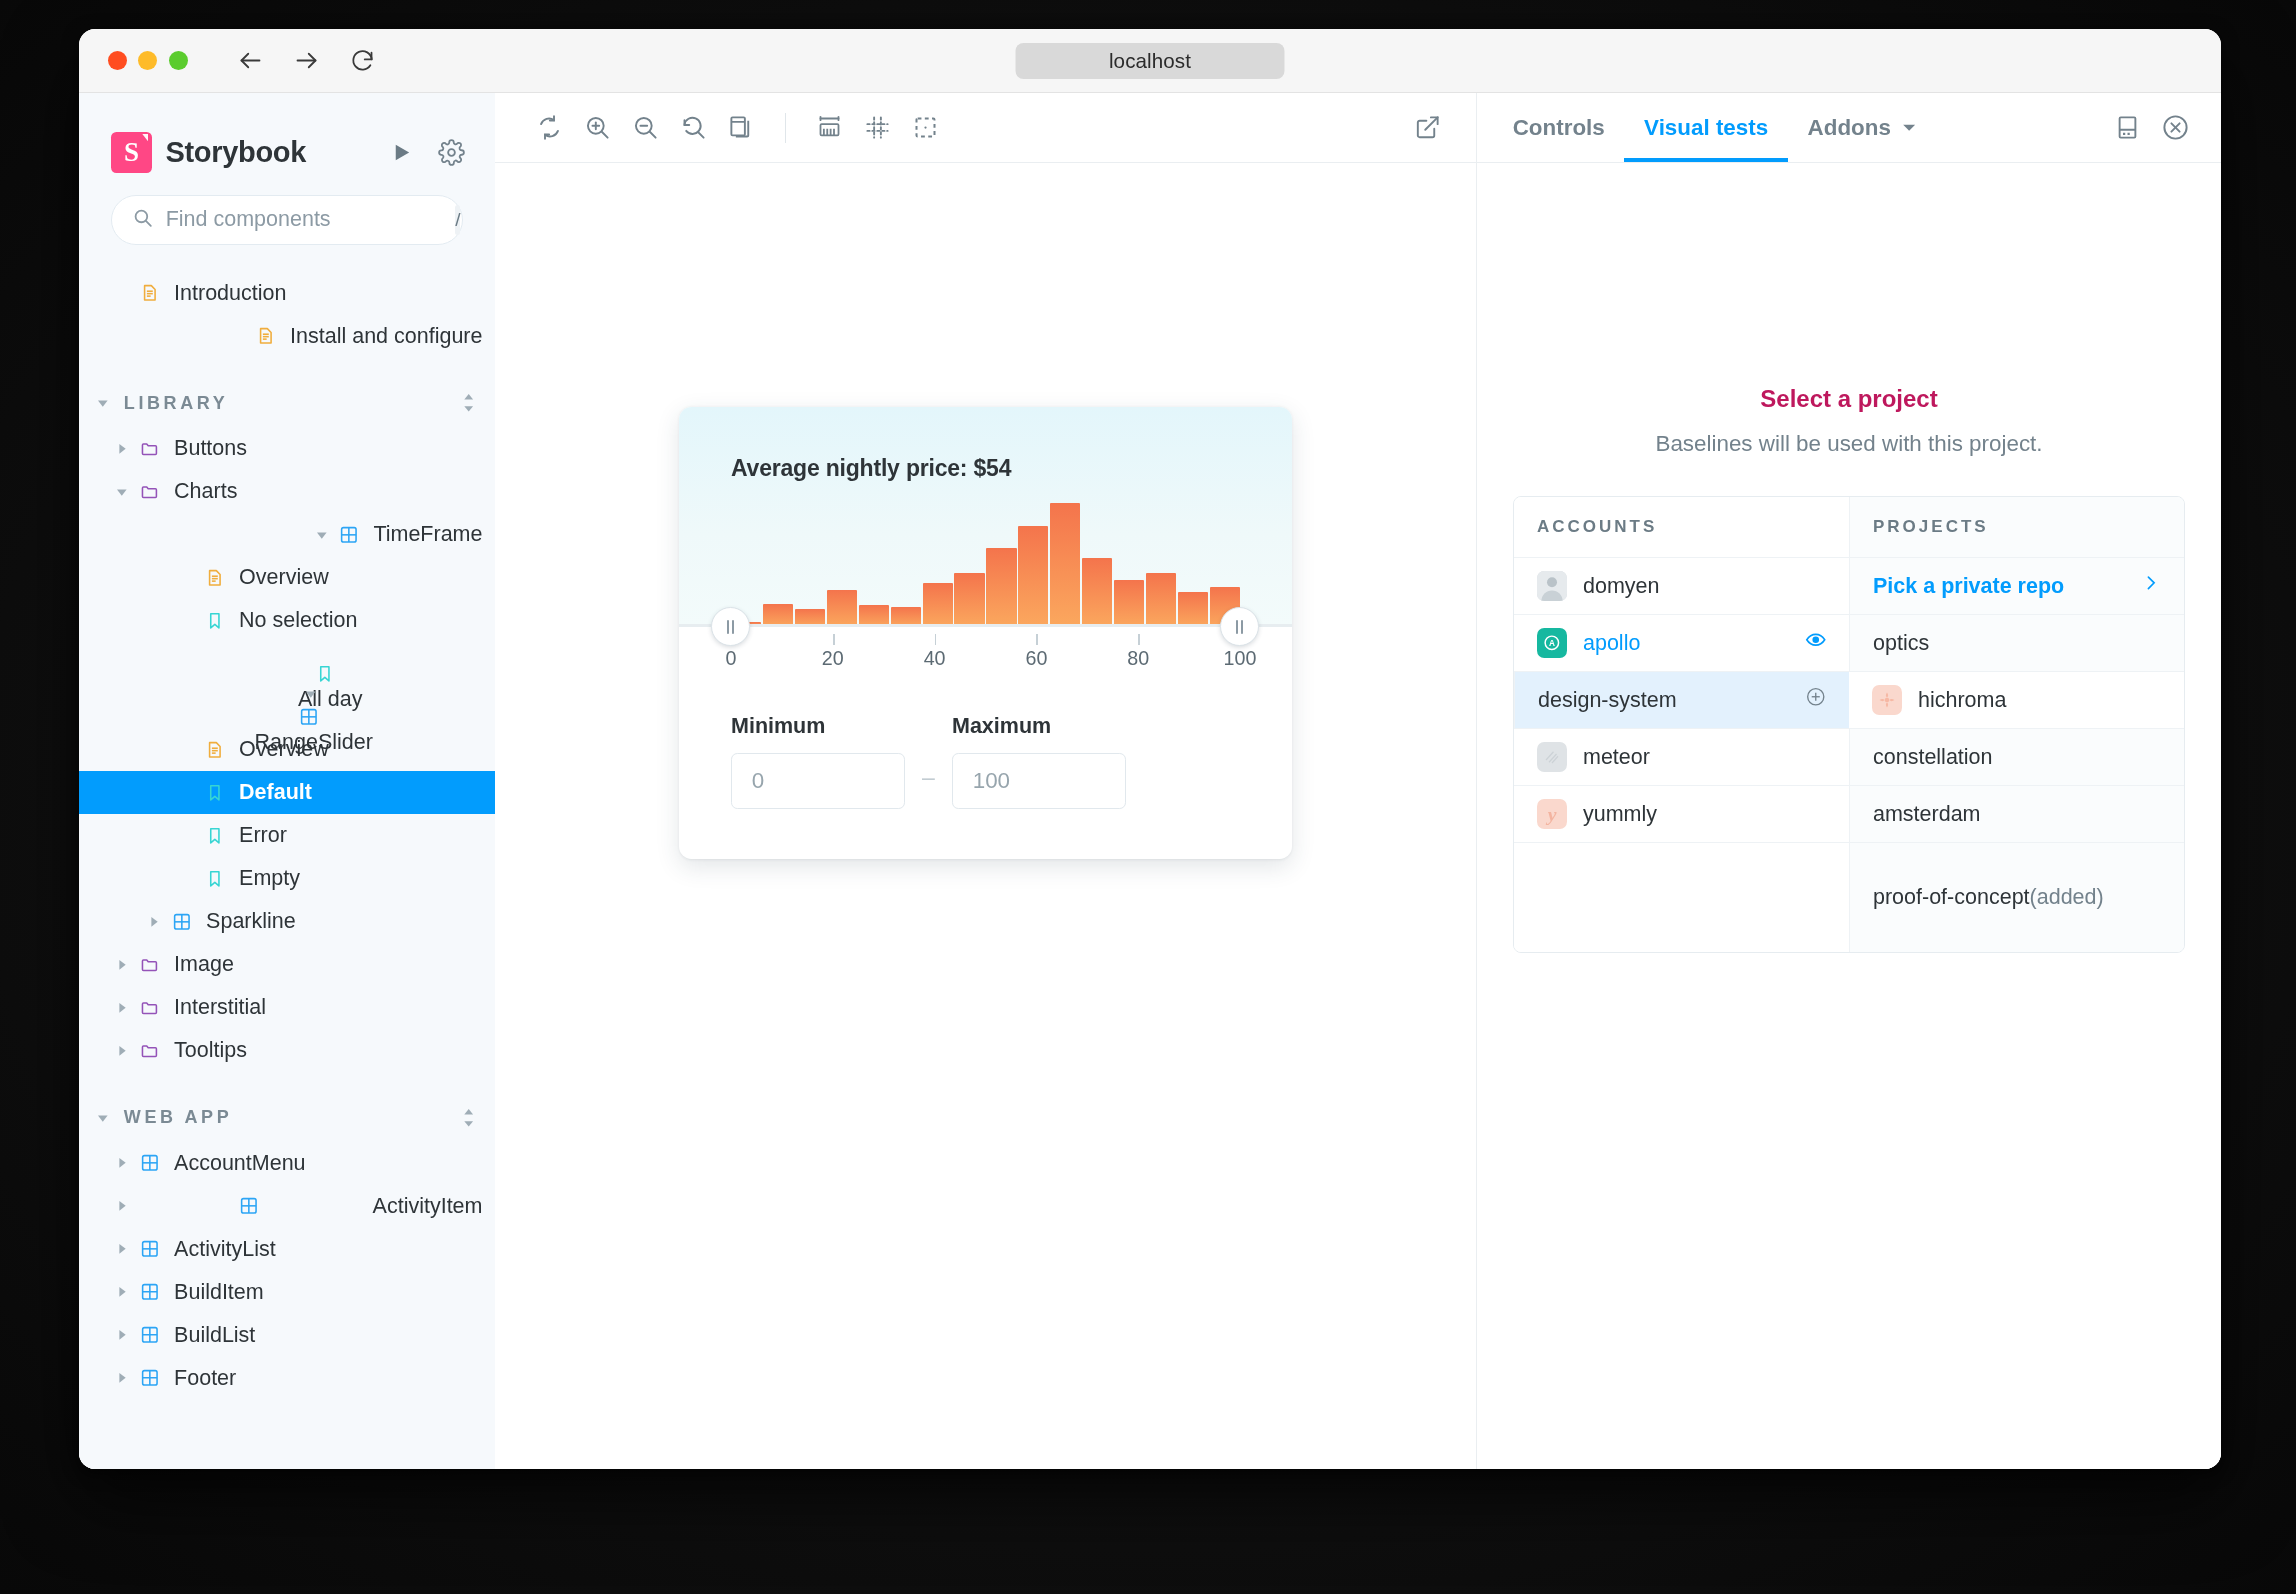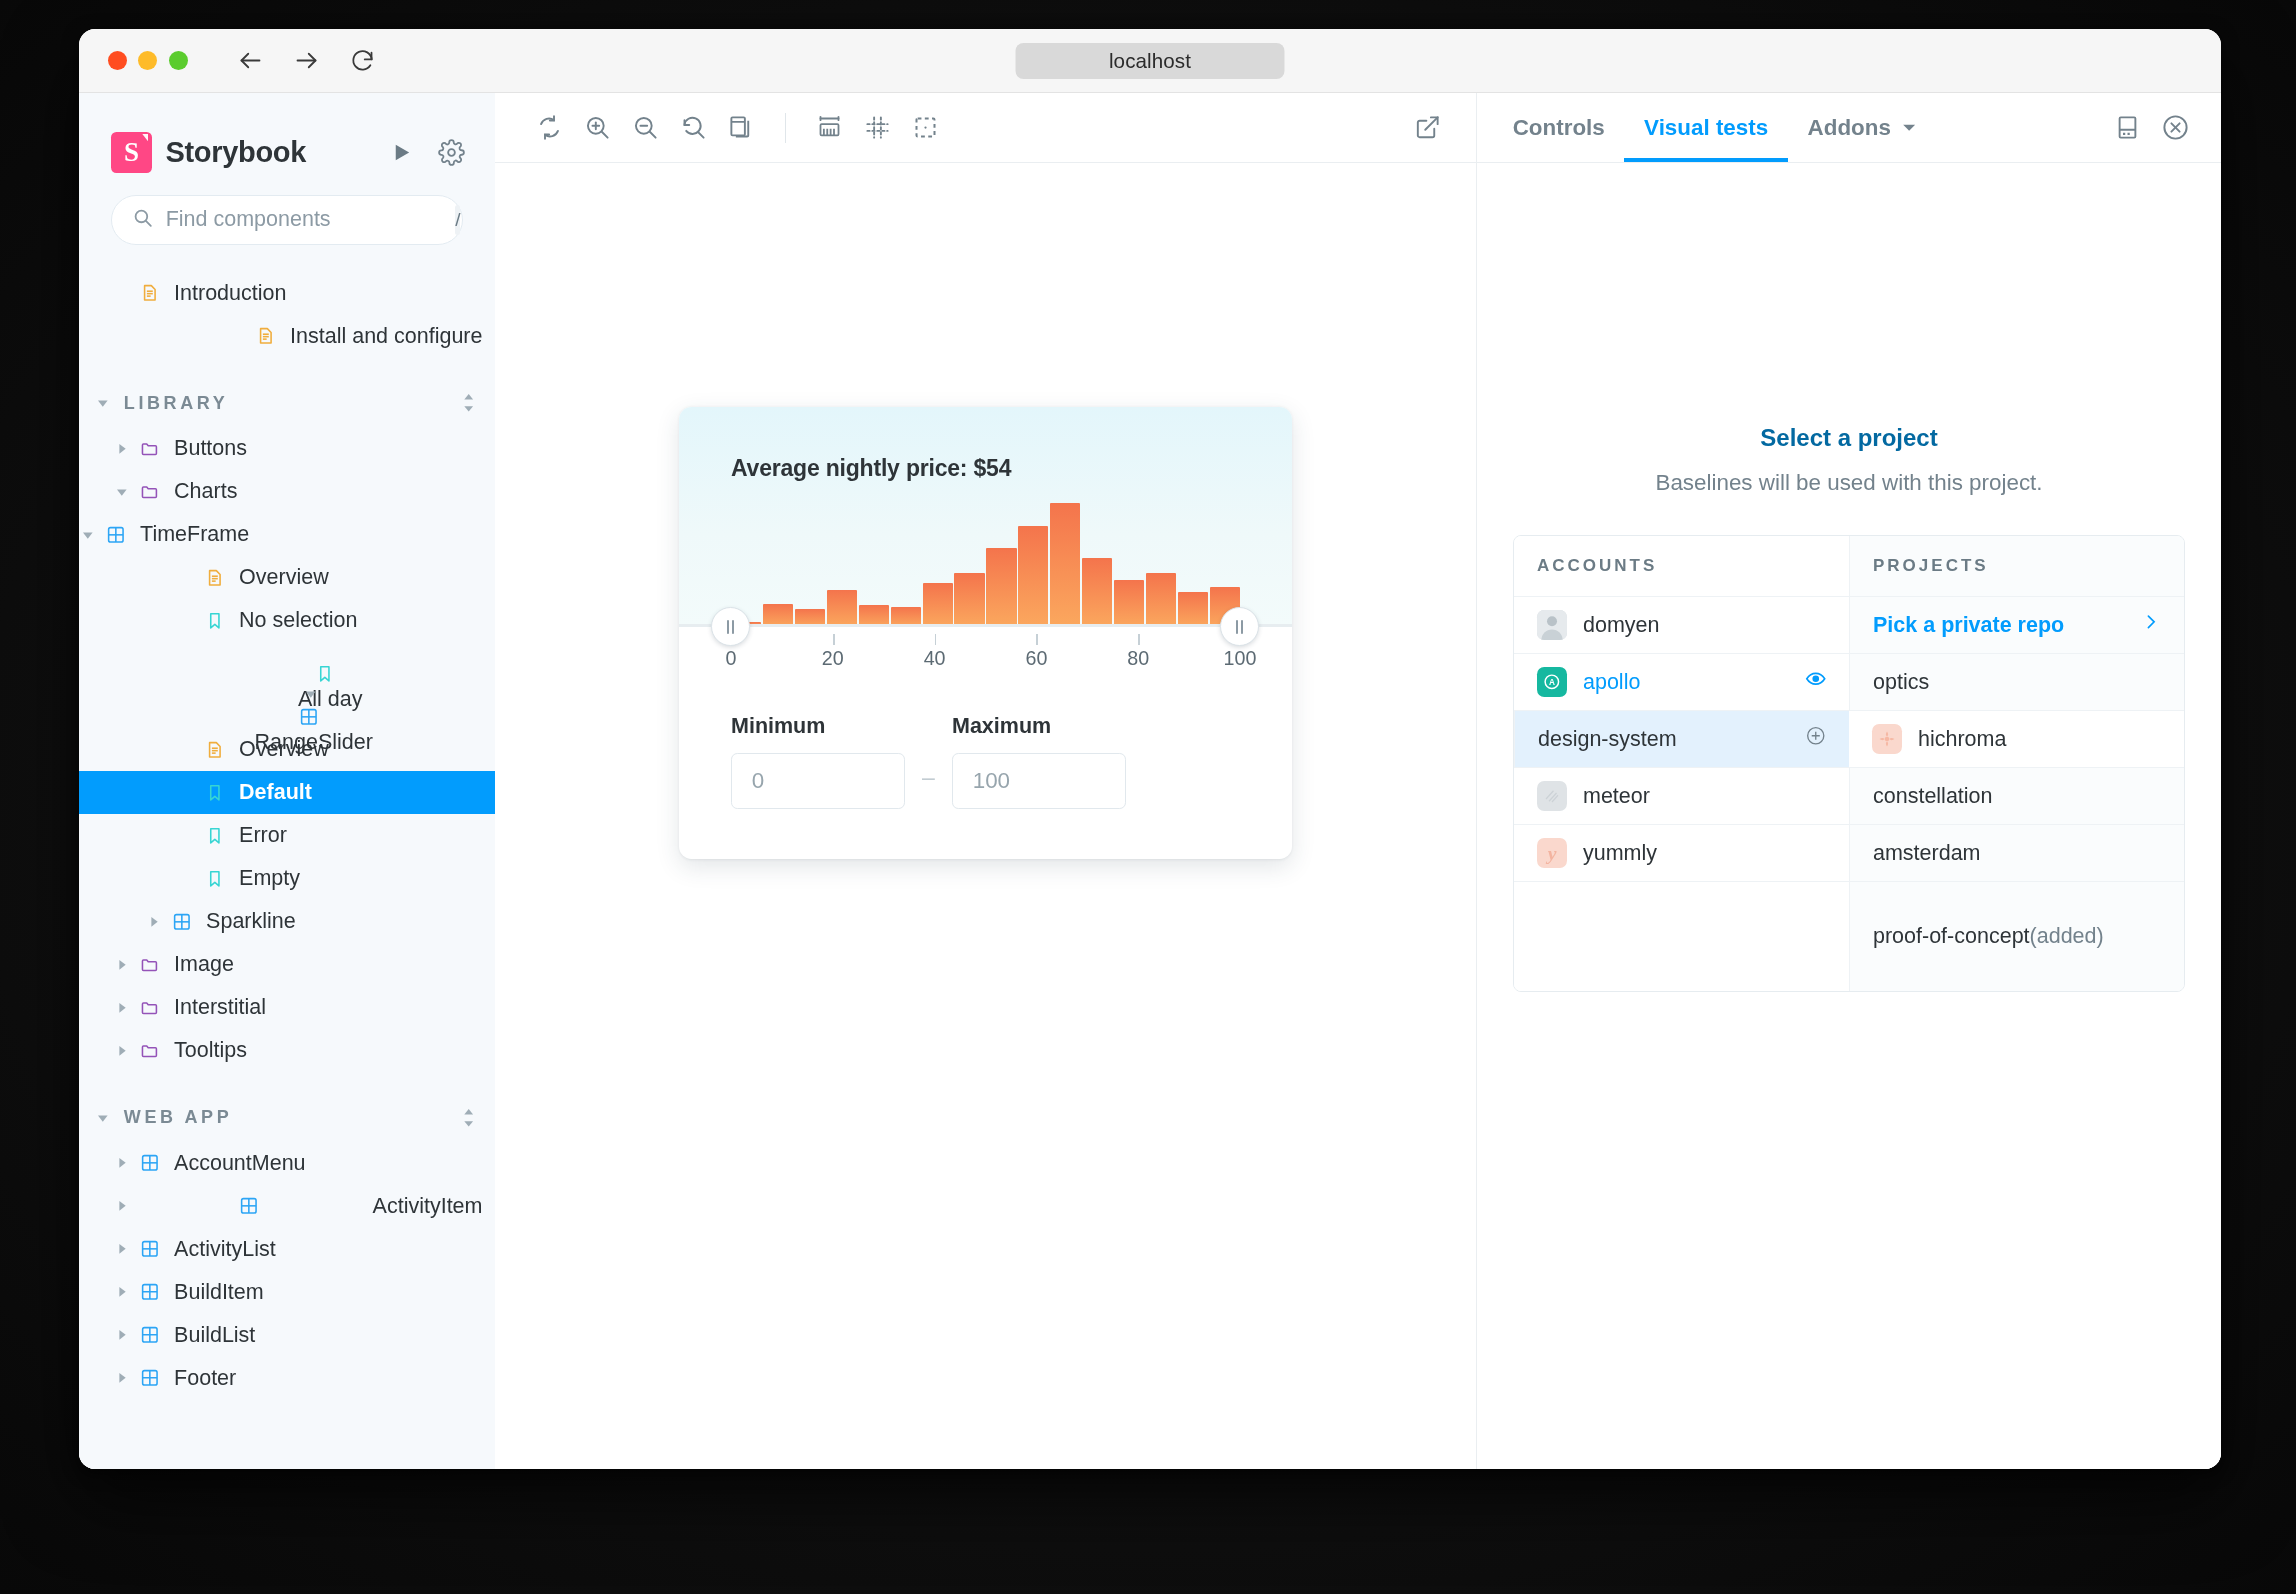--- a/index.html
+++ b/index.html
@@ -274,21 +274,21 @@
   }
   .ptab .chev { margin-left: 10.7px; display: inline-flex; }
   .ptab-spacer { flex: 1; }
   .ptab-icon {
     display: flex; align-items: center; justify-content: center;
     width: 48px; color: #73828c;
   }
 
   #panel-body { flex: 1; overflow: hidden; padding: 0 36px; }
   .vt-head { text-align: center; padding-top: 222px; }
-  .vt-h1 { font-size: 24px; font-weight: bold; color: #0369a1; margin-top: 39px; }
+  .vt-h1 { font-size: 24px; font-weight: bold; color: #be185d; }
   .vt-sub { font-size: 22.4px; color: #73828c; margin-top: 18px; }
 
   .proj-table {
     margin-top: 39px;
     border: 0.9px solid #e6ecf0;
     border-radius: 8px;
     overflow: hidden;
     display: grid;
     grid-template-columns: 1fr 1fr;
   }
@@ -462,21 +462,21 @@
                 <polygon points="3.5,1 10,6 3.5,11"></polygon>
               </svg>
             </span>
             <span class="ticon">
               <svg viewBox="0 0 24 24" width="19.7" height="19.7" fill="none" stroke="#9453b8" stroke-width="1.9">
                 <path d="M3 7.2a1.2 1.2 0 0 1 1.2-1.2h4l1.8 2.2h8.8A1.2 1.2 0 0 1 20 9.4v8.4a1.2 1.2 0 0 1-1.2 1.2H4.2A1.2 1.2 0 0 1 3 17.8z" stroke-linejoin="round"></path>
               </svg>
             </span>
             <span>Charts</span>
           </div>
-          <div class="tree-row" style="">
+          <div class="tree-row" style="padding-left: 66px; justify-content: flex-end;">
             <span class="caret open">
               <svg viewBox="0 0 12 12" fill="currentColor">
                 <polygon points="3.5,1 10,6 3.5,11"></polygon>
               </svg>
             </span>
             <span class="ticon">
               <svg viewBox="0 0 24 24" width="19.7" height="19.7" fill="none" stroke="#2ca5f5" stroke-width="1.9">
                 <rect x="3.2" y="3.2" width="17.6" height="17.6" rx="2.2"></rect>
                 <line x1="12" y1="3.2" x2="12" y2="20.8"></line>
                 <line x1="3.2" y1="12" x2="20.8" y2="12"></line>

